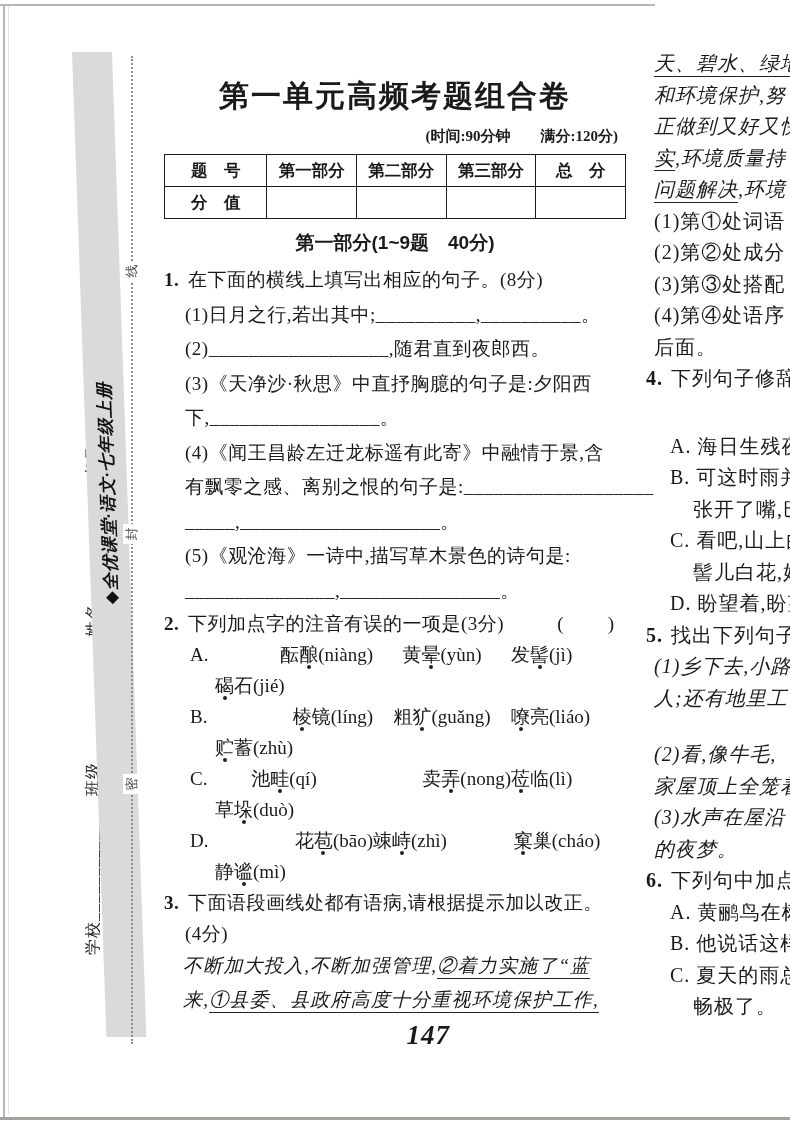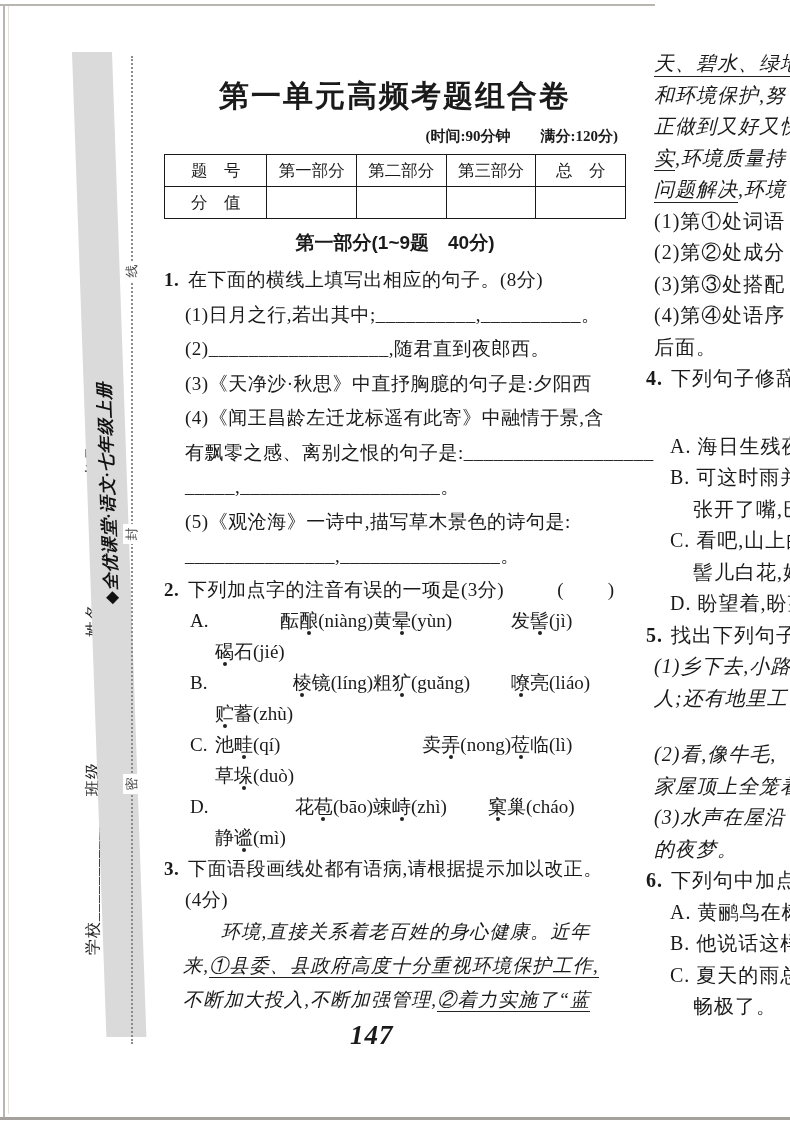--- a/index.html
+++ b/index.html
@@ -43,45 +43,45 @@
   .exam-title{
     font-family:"Liberation Sans","DejaVu Sans",sans-serif;
     font-size:30px;font-weight:900;letter-spacing:2px;text-align:center;
     margin:0 0 10px 0;white-space:nowrap;
   }
   .exam-meta{font-size:15px;font-weight:700;text-align:right;padding-right:8px;margin-bottom:8px;white-space:nowrap;}
   table.score{border-collapse:collapse;width:100%;table-layout:fixed;}
   table.score td{
     border:1.8px solid #1a1a1a;text-align:center;vertical-align:middle;
     font-family:"Liberation Sans","DejaVu Sans",sans-serif;
-    font-weight:400;font-size:16.5px;height:31px;padding:0;
+    font-weight:700;font-size:16.5px;height:31px;padding:0;
   }
   td.c-no{width:22%;}
   .part-heading{
     font-family:"Liberation Sans","DejaVu Sans",sans-serif;
     font-weight:700;font-size:19px;text-align:center;margin:11px 0 7px 0;white-space:nowrap;
   }
   .ln{font-size:19px;line-height:34.5px;letter-spacing:0.5px;padding-left:21px;white-space:nowrap;}
   .q2 .ln{line-height:31px;}
   .stem{padding-left:24px;}
   .qno{display:inline-block;width:24px;margin-left:-24px;font-weight:700;}
   .stem-row{display:flex;}
   .bracket{margin-left:auto;margin-right:10px;letter-spacing:2px;}
   .opt-row{display:flex;font-size:19px;line-height:31px;padding-left:26px;white-space:nowrap;}
   .opt-label{width:25px;flex:none;}
   .cell{display:inline-block;}
   .c0{width:158px;flex:none;text-align:right;}
-  .c1{width:138px;flex:none;}
+  .c1{width:138px;flex:none;text-align:center;}
   .c2{flex:1;}
   .opt-cont{font-size:19px;line-height:31px;padding-left:51px;white-space:nowrap;}
   .q3 .ln{line-height:31px;}
   .kai{font-style:italic;}
   .para-ln{font-size:19px;line-height:34px;letter-spacing:1.2px;padding-left:19px;white-space:nowrap;}
   .para-first{padding-left:57px;}
-  .pagenum{left:350px;top:1020px;width:100px;text-align:left;
+  .pagenum{left:350px;top:1020px;width:100px;text-align:right;
     font-size:27px;font-weight:700;font-style:italic;letter-spacing:1px;}
 
   
   .d{position:relative;}
   .d::after{
     content:"";position:absolute;width:4px;height:4px;background:#222;
     border-radius:50%;left:50%;bottom:-4px;transform:translateX(-50%);
   }
   
   .u{border-bottom:1.6px solid #222;padding-bottom:1.5px;}
@@ -141,20 +141,21 @@
 
   <div class="part-heading">第一部分(1~9题　40分)</div>
 
   <div class="q1">
     <div class="ln stem">
       <span class="qno">1.</span><span>在下面的横线上填写出相应的句子。(8分)</span>
     </div>
     <div class="ln">(1)日月之行,若出其中;__________,__________。</div>
     <div class="ln">(2)__________________,随君直到夜郎西。</div>
     <div class="ln">(3)《天净沙·秋思》中直抒胸臆的句子是:夕阳西</div>
+    <div class="ln">下,_________________。</div>
     <div class="ln">(4)《闻王昌龄左迁龙标遥有此寄》中融情于景,含</div>
     <div class="ln">有飘零之感、离别之恨的句子是:___________________</div>
     <div class="ln">_____,____________________。</div>
     <div class="ln">(5)《观沧海》一诗中,描写草木景色的诗句是:</div>
     <div class="ln">_______________,________________。</div>
   </div>
 
   <div class="q2">
     <div class="ln stem stem-row">
       <span class="qno">2.</span>
@@ -193,23 +194,22 @@
       <span class="cell c1"><span class="d">窠</span><span>巢</span><span>(cháo)</span></span>
     </div>
     <div class="opt-cont"><span>静</span><span class="d">谧</span><span>(mì)</span></div>
   </div>
 
   <div class="q3">
     <div class="ln stem">
       <span class="qno">3.</span><span>下面语段画线处都有语病,请根据提示加以改正。</span>
     </div>
     <div class="ln">(4分)</div>
-    <div class="para-ln para-first kai"><span>环境,直接关系着老百姓的身心健康。近年</span></div>
+    <div class="para-ln kai"><span>不断加大投入,不断加强管理,</span><span class="u">②着力实施了“蓝</span></div>
     <div class="para-ln kai"><span>来,</span><span class="u">①县委、县政府高度十分重视环境保护工作,</span></div>
-    <div class="para-ln kai"><span>不断加大投入,不断加强管理,</span><span class="u">②着力实施了“蓝</span></div>
   </div>
 </div>
 
 <div class="abs pagenum">147</div>
 
 <div class="abs col-right">
   <div class="rln kai"><span class="u">天、碧水、绿地、</span></div>
   <div class="rln kai"><span>和环境保护,努</span></div>
   <div class="rln kai"><span>正做到又好又快</span></div>
   <div class="rln kai"><span class="u">实</span><span>,环境质量持</span></div>

